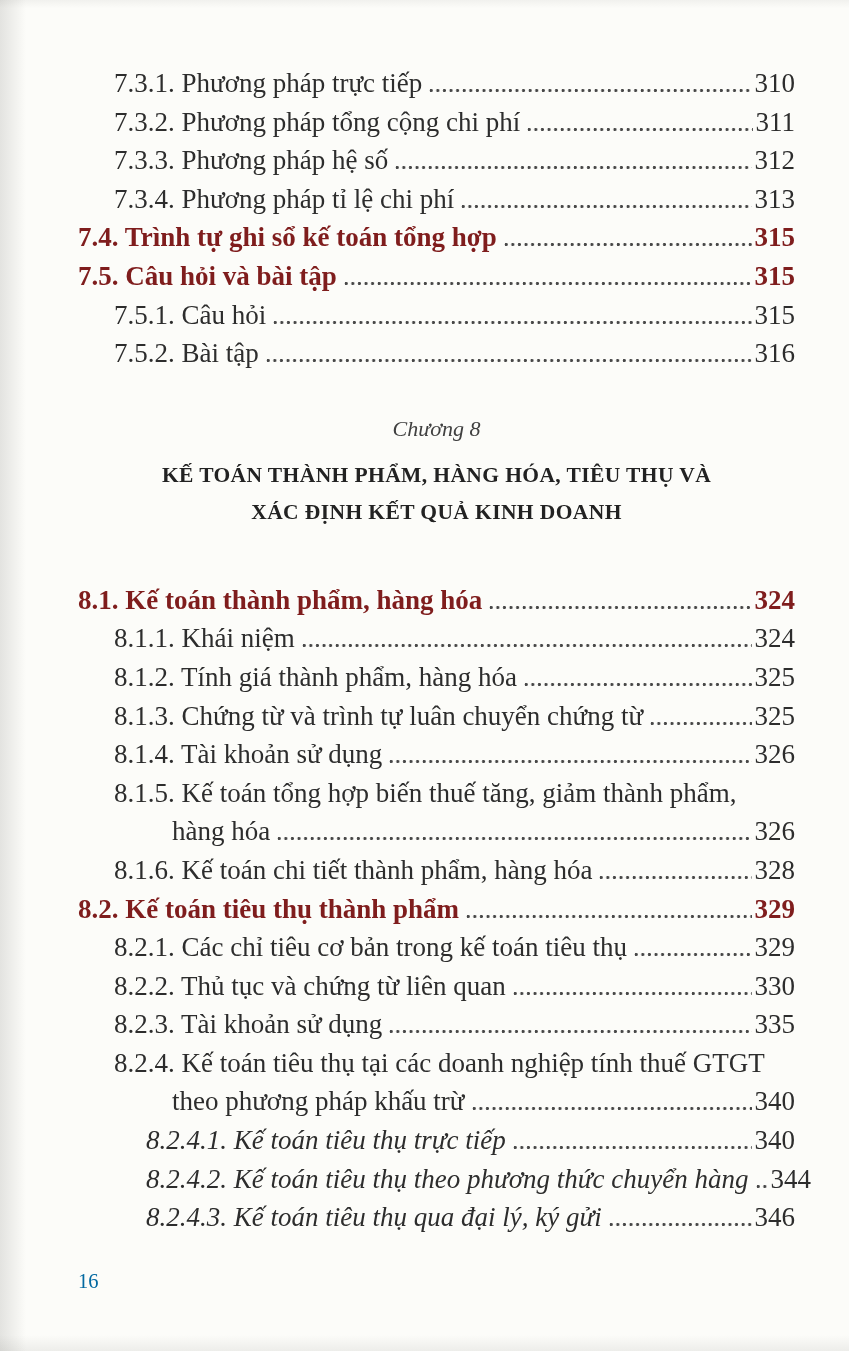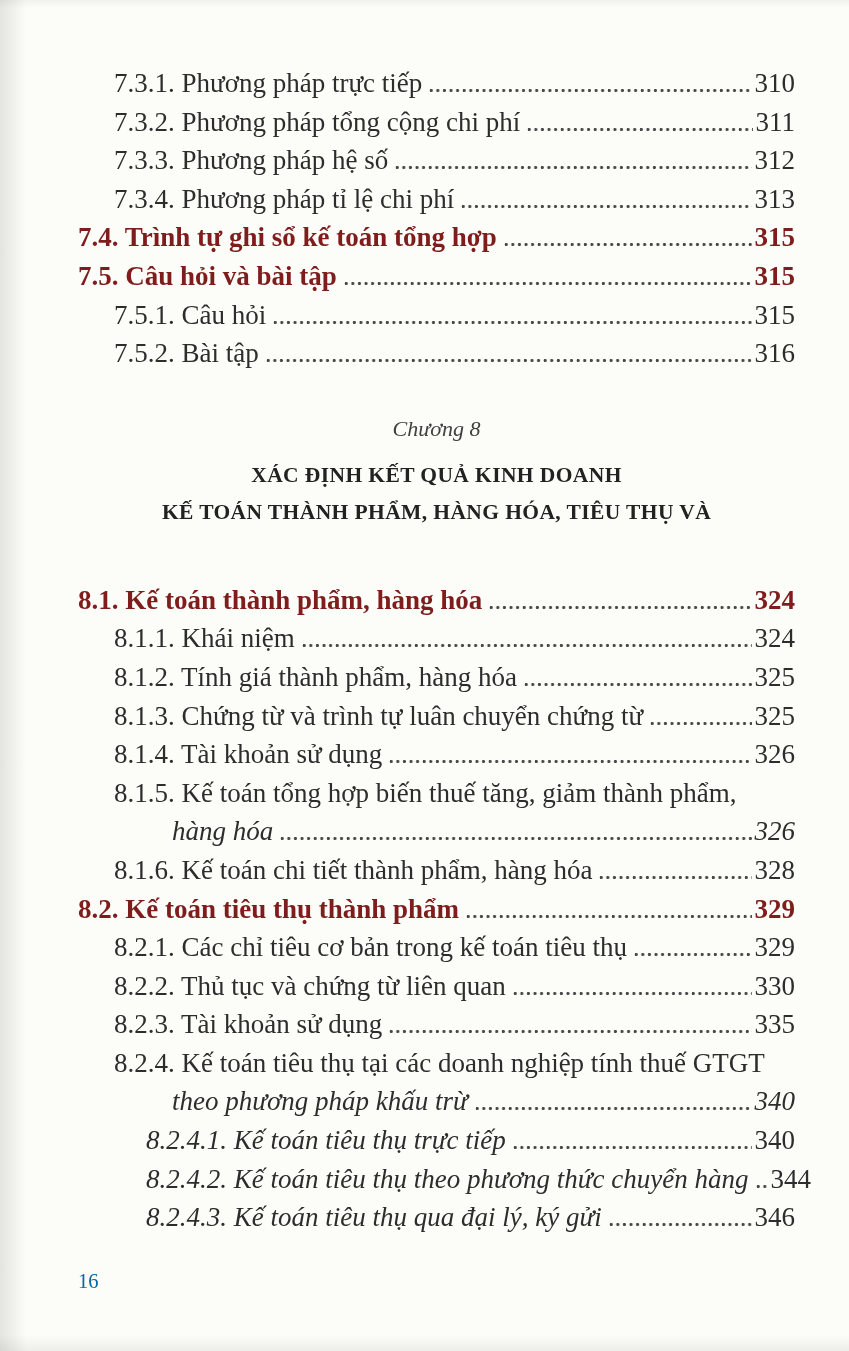--- a/index.html
+++ b/index.html
@@ -55,21 +55,21 @@
     align-items: baseline;
   }
 
   .toc-entry.level-2 { padding-left: 36px; }
   .toc-entry.level-3 { padding-left: 68px; }
 
   .toc-entry.style-bold { font-weight: 700; color: #7f1d1d; }
   .toc-entry.style-italic { font-style: italic; }
   .toc-entry.style-italic .toc-page-number { font-style: normal; }
 
-  .toc-line-cont { padding-left: 58px; font-style: italic; }
+  .toc-line-cont { padding-left: 58px; }
 
   .toc-entry-text { white-space: nowrap; }
 
   .leader {
     flex: 1 1 auto;
     height: 5px;
     position: relative;
     top: 1px;
     margin-left: 7px;
     margin-right: 3px;
@@ -183,22 +183,22 @@
           <span class="toc-entry-text">7.5.2. Bài tập</span>
           <span class="leader"></span>
           <span class="toc-page-number">316</span>
         </div>
       </div>
     </div>
 
   <div class="chapter-block">
     <div class="chapter-label">Chương 8</div>
     <div class="chapter-title">
+      <div>KẾ TOÁN THÀNH PHẨM, HÀNG HÓA, TIÊU THỤ VÀ</div>
       <div>XÁC ĐỊNH KẾT QUẢ KINH DOANH</div>
-      <div>KẾ TOÁN THÀNH PHẨM, HÀNG HÓA, TIÊU THỤ VÀ</div>
     </div>
   </div>
 
   <div class="toc-list toc-list-bottom">
       <div class="toc-entry level-1 style-bold">
         <div class="toc-line">
           <span class="toc-entry-text">8.1. Kế toán thành phẩm, hàng hóa</span>
           <span class="leader"></span>
           <span class="toc-page-number">324</span>
         </div>

